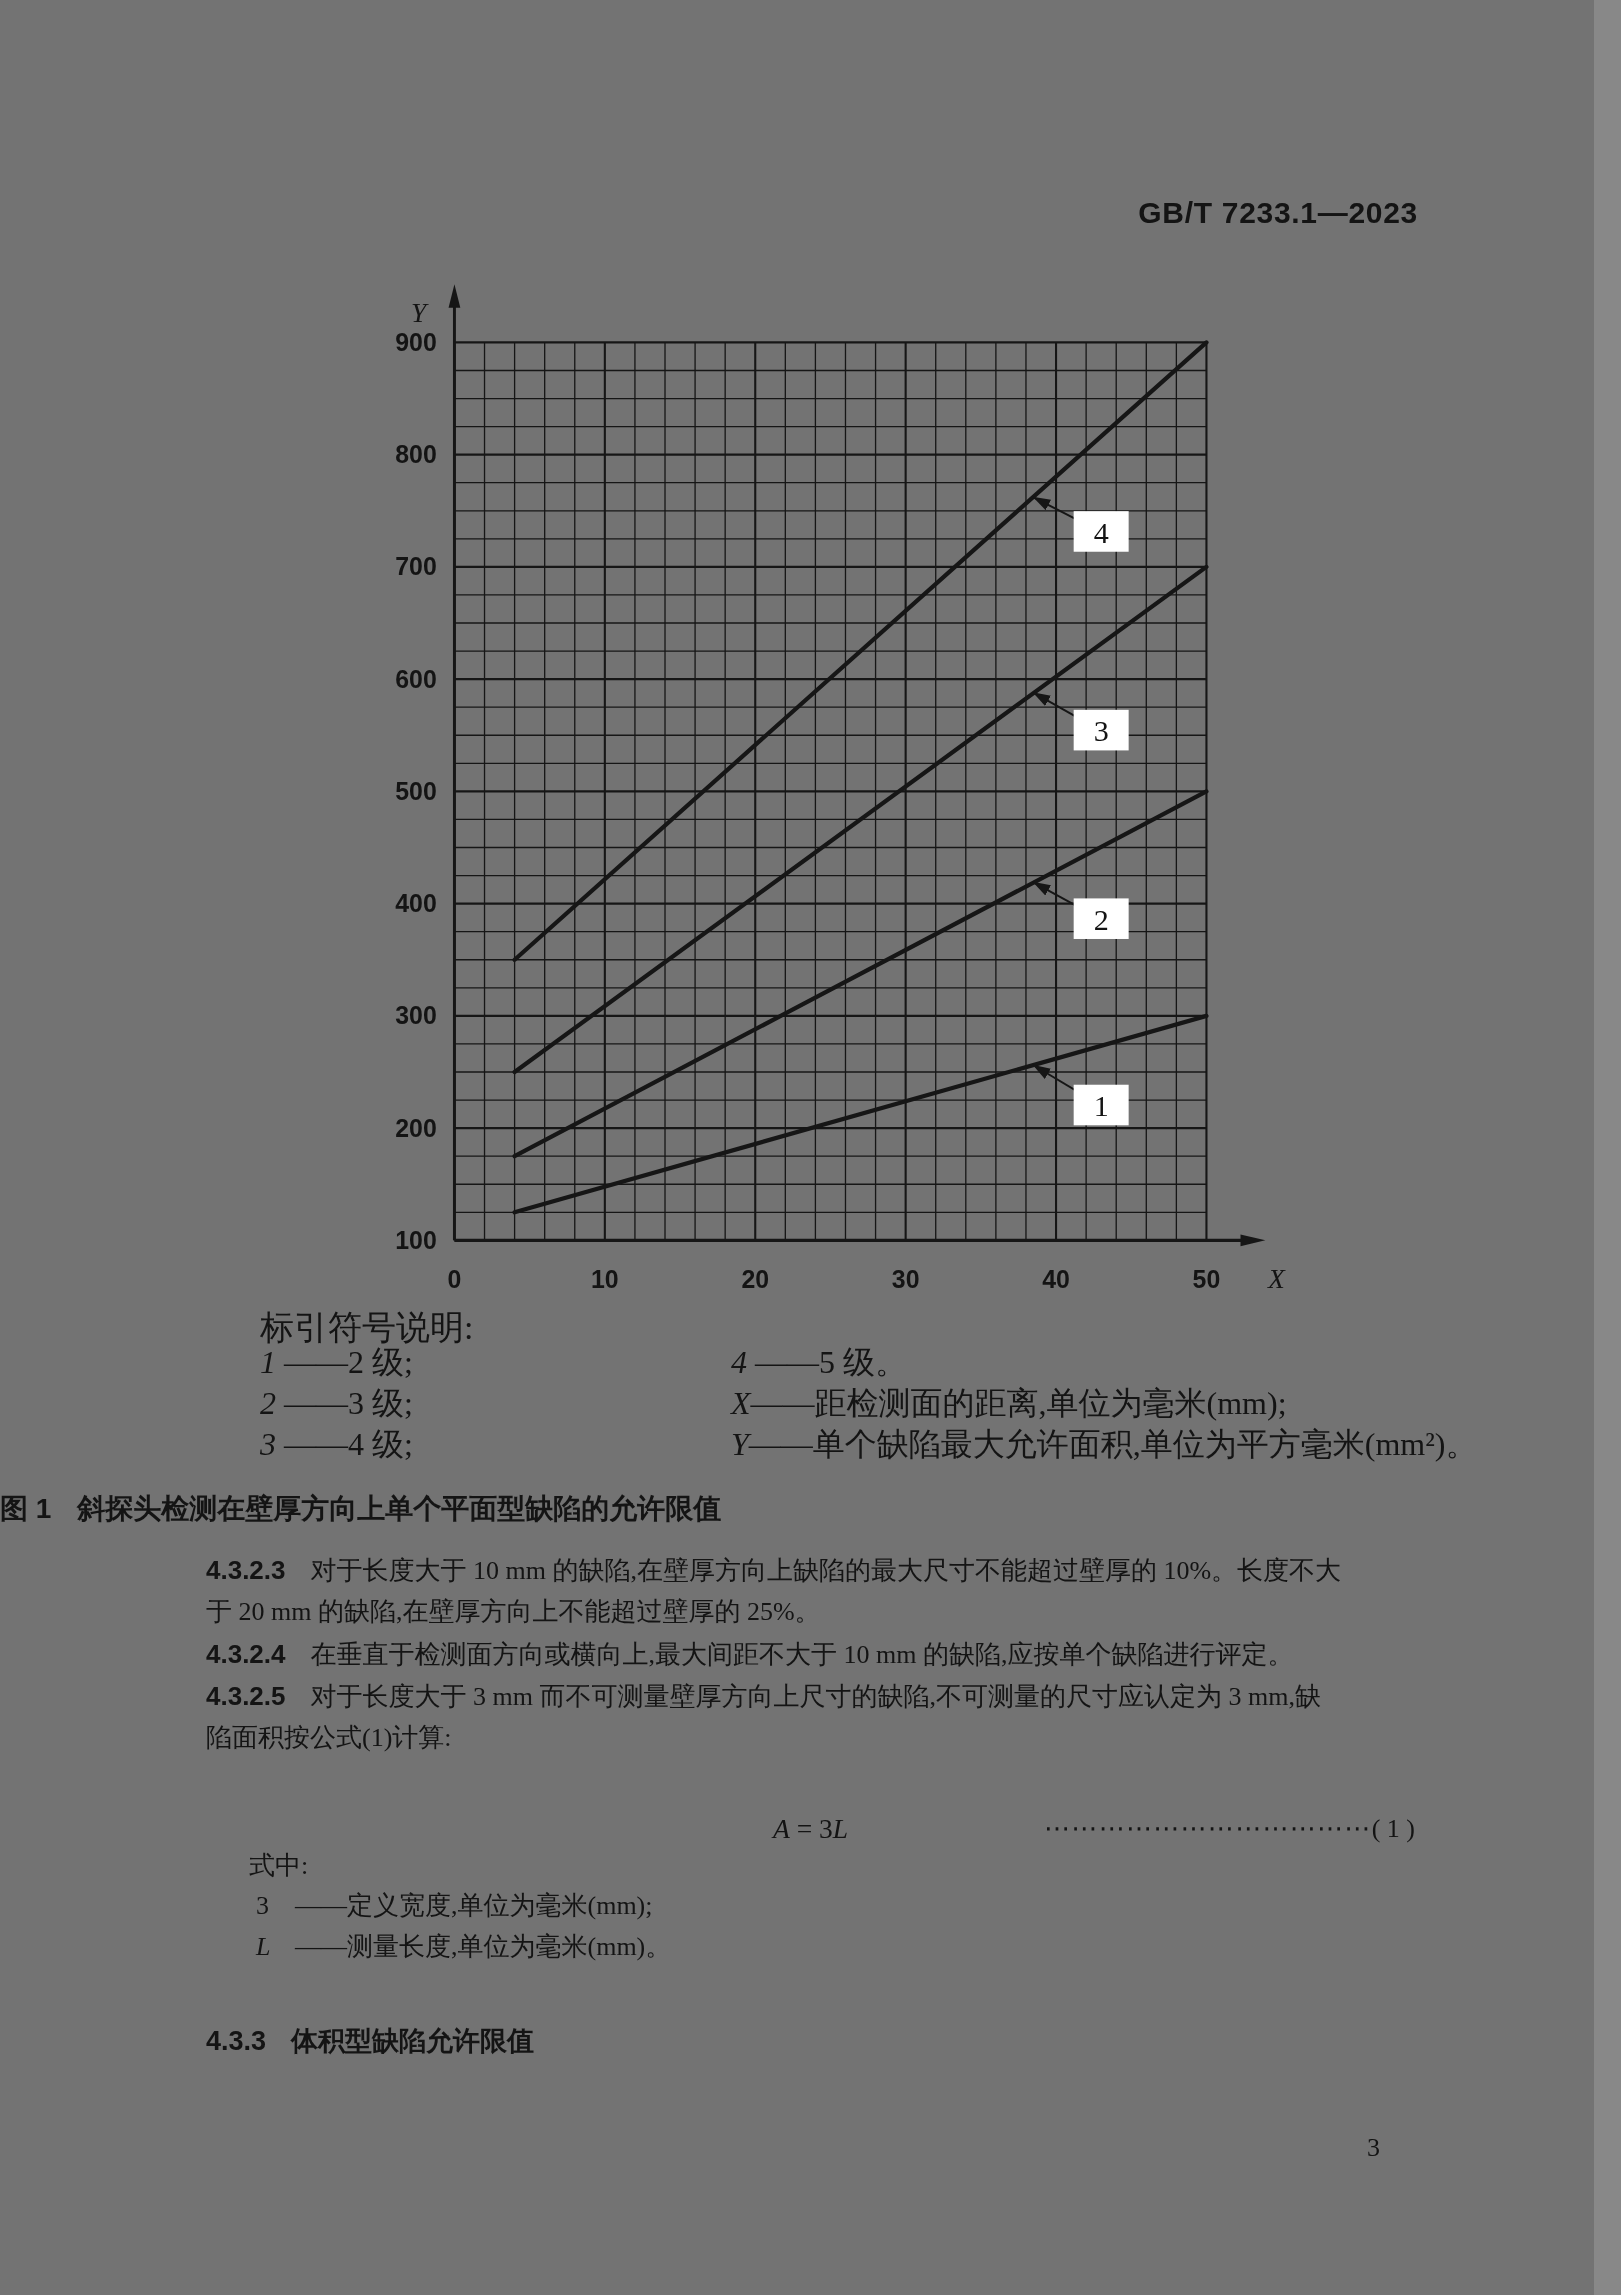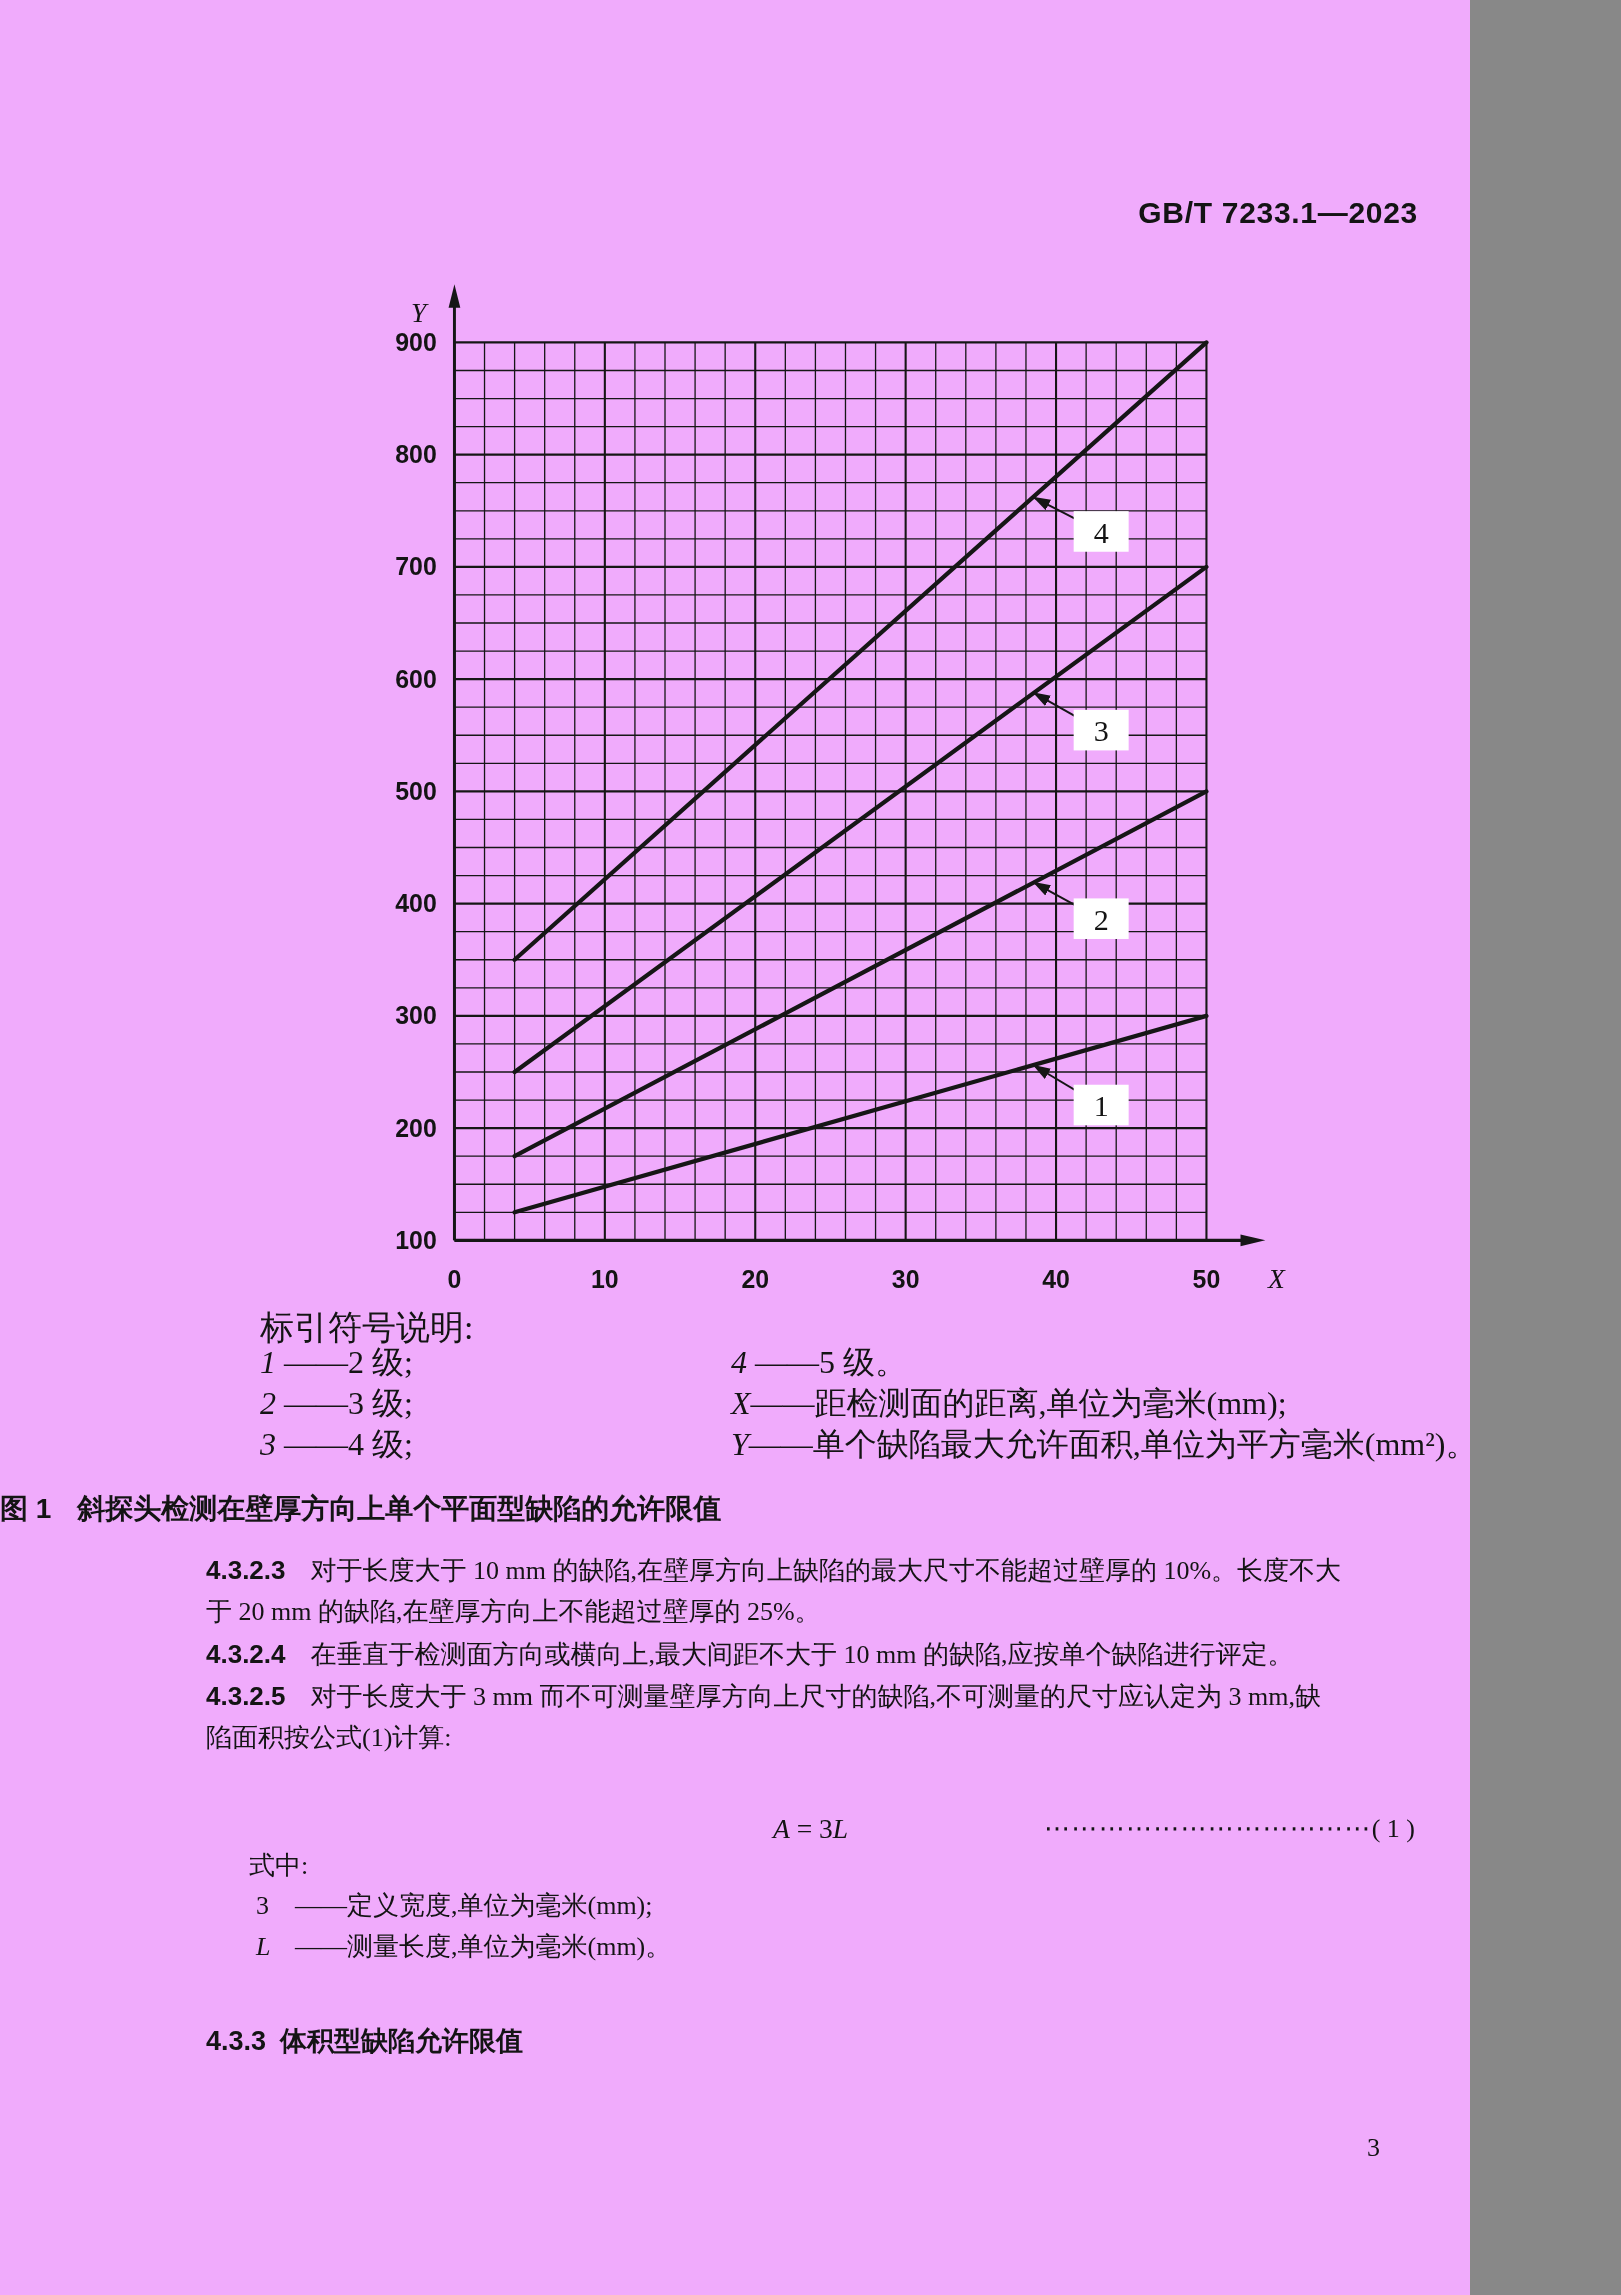--- a/index.html
+++ b/index.html
@@ -1,17 +1,17 @@
 <!DOCTYPE html>
 <html style="font-size:10.5px"><head>
 <meta charset="utf-8">
 <style>
   *{box-sizing:border-box;margin:0;padding:0}
   html,body{background:#888}
-  #page{position:relative;width:1470px;height:2295px;background:#f0abfc;
+  #page{position:relative;width:1594px;height:2295px;background:#737373;
         font-family:"Liberation Serif",serif;color:#141414;overflow:hidden}
   .abs{position:absolute}
 
   
   #doc-number{top:196px;left:0;width:1418px;text-align:right;
               font-family:"Liberation Sans",sans-serif;font-weight:bold;
               font-size:30px;letter-spacing:0.7px}
 
   
   #chart{left:353px;top:275px;width:949px;height:1021px}
@@ -46,21 +46,21 @@
 
   
   #where-intro{top:1845px;left:249px;font-size:26px;line-height:41px}
   #where-items{top:1885px;left:256px;font-size:26px}
   .where-row{height:41px;line-height:41px;white-space:nowrap}
   .where-sym{display:inline-block;width:39px;font-size:26px}
 
   
   #section-heading{top:2023px;left:206px;font-family:"Liberation Sans",sans-serif;
                    font-weight:bold;font-size:27px}
-  #section-heading .secnum{margin-right:14px}
+  #section-heading .secnum{margin-right:25px}
 
   
   #closing{top:2084px;left:265px;width:1178px;font-size:26px;white-space:nowrap}
 
   
   #page-number{top:2133px;left:1367px;font-size:26px}
 </style>
 </head>
 <body>
 

